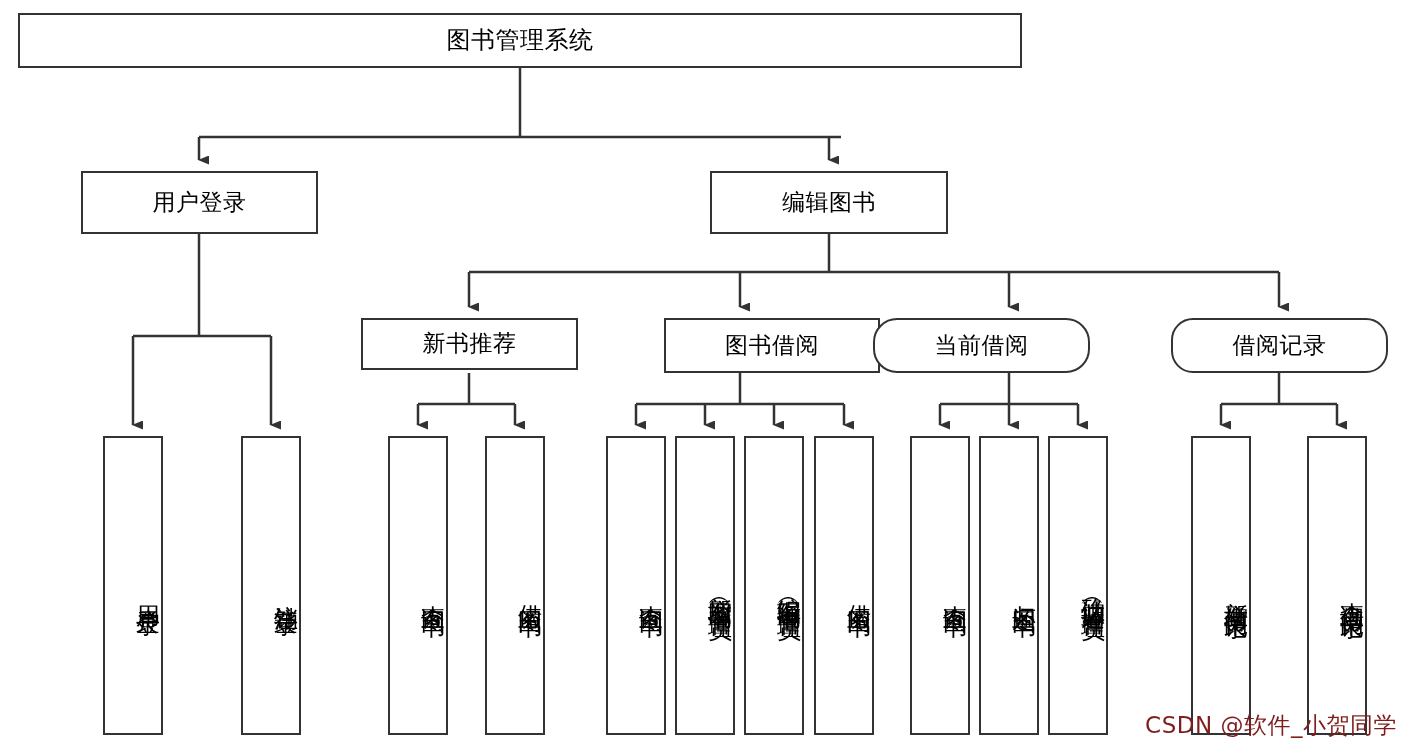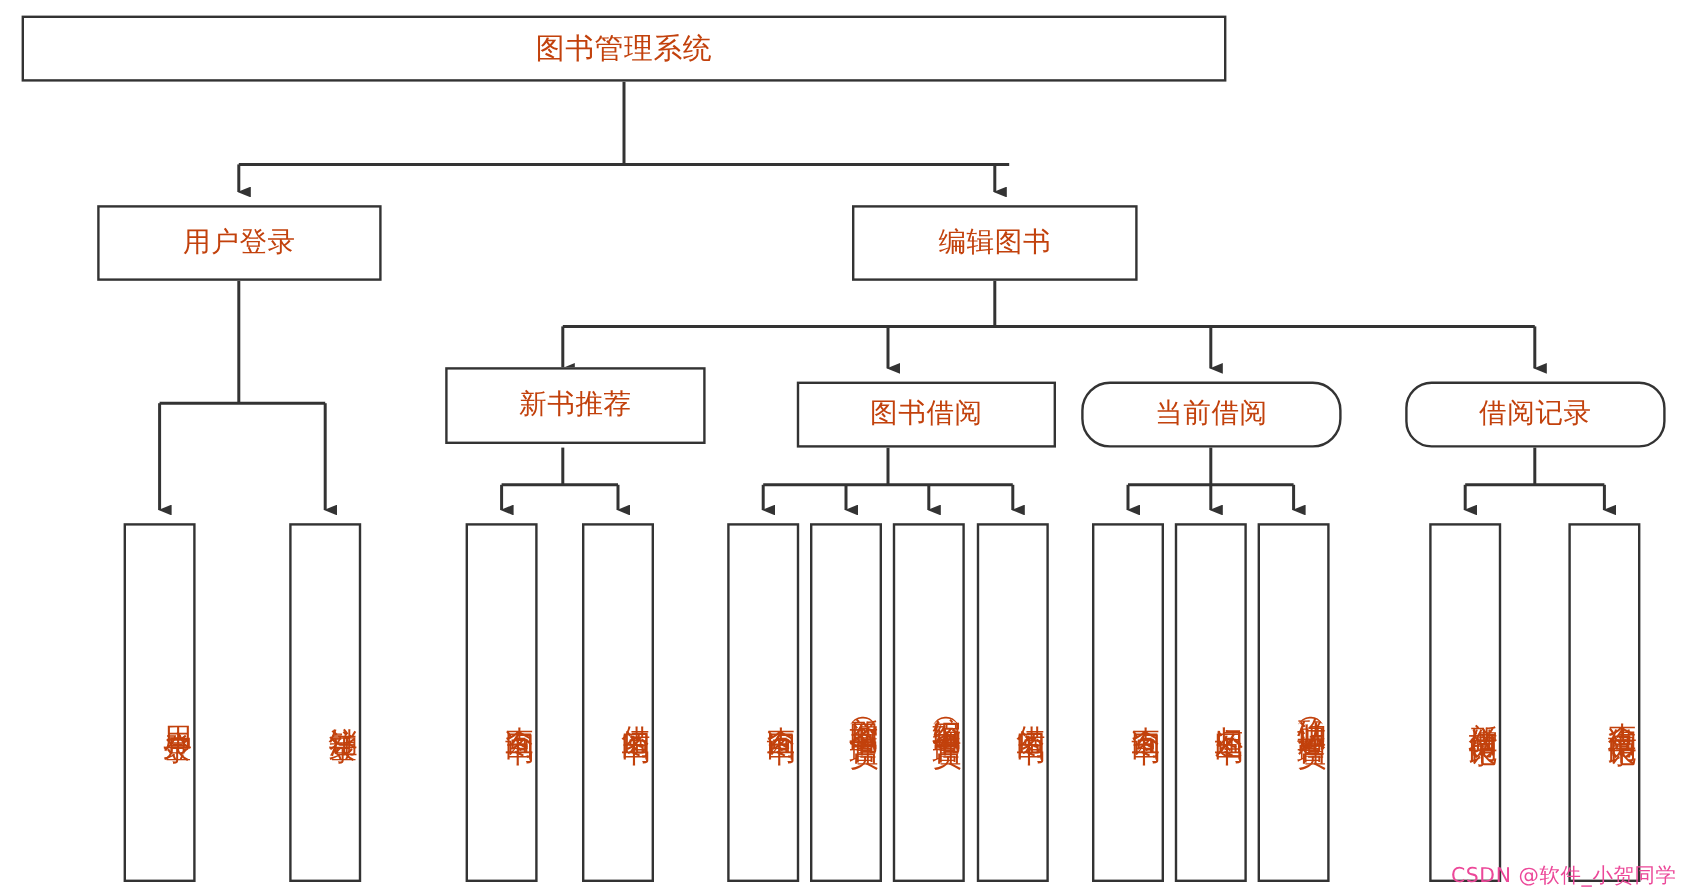--- a/index.html
+++ b/index.html
@@ -26,21 +26,22 @@
     pointer-events: none;
   }
   .node {
     position: absolute;
     box-sizing: border-box;
     background: #ffffff;
     border: 2.5px solid #333333;
     display: flex;
     align-items: center;
     justify-content: center;
-    color: #c2410c;
+    color: #000000;
+    font-family: Liberation Serif, serif;
   }
   .node.horiz {
     font-size: 23px;
     letter-spacing: 0.5px;
     line-height: 1.1;
     text-align: center;
   }
   .node.root {
     font-size: 24px;
   }
@@ -56,22 +57,22 @@
   }
   .node.vert .vtext {
     writing-mode: vertical-rl;
     text-orientation: upright;
     display: block;
   }
   .watermark {
     position: absolute;
     right: 8px;
     bottom: 6px;
-    font-size: 17px;
-    color: #ec4899;
+    font-size: 23px;
+    color: #7f1d1d;
     letter-spacing: 0.5px;
     white-space: nowrap;
     user-select: none;
   }
 </style>
 </head>
 <body>
 
 <div id="canvas">
 
@@ -130,27 +131,27 @@
     <span>图书管理系统</span>
   </div>
 
   <div class="node horiz" style="left:81px; top:171px; width:237px; height:63px;">
     <span>用户登录</span>
   </div>
   <div class="node horiz" style="left:710px; top:171px; width:238px; height:63px;">
     <span>编辑图书</span>
   </div>
 
-  <div class="node horiz" style="left:361px; top:306px; width:217px; height:64px;margin-left:10px;">
+  <div class="node horiz" style="left:361px; top:318px; width:217px; height:52px;">
     <span>新书推荐</span>
   </div>
   <div class="node horiz" style="left:632px; top:318px; width:216px; height:55px;margin-left:32px;">
     <span>图书借阅</span>
   </div>
-  <div class="node horiz" style="left:901px; top:318px; width:217px; height:55px;border-radius:24px;">
+  <div class="node horiz" style="left:873px; top:318px; width:217px; height:55px;border-radius:24px;">
     <span>当前借阅</span>
   </div>
   <div class="node horiz" style="left:1171px; top:318px; width:217px; height:55px;border-radius:22px;">
     <span>借阅记录</span>
   </div>
 
   <div class="node vert" style="left:103px; top:436px; width:60px; height:299px;">
     <span class="vtext">用户登录</span>
   </div>
   <div class="node vert" style="left:241px; top:436px; width:60px; height:299px;">

